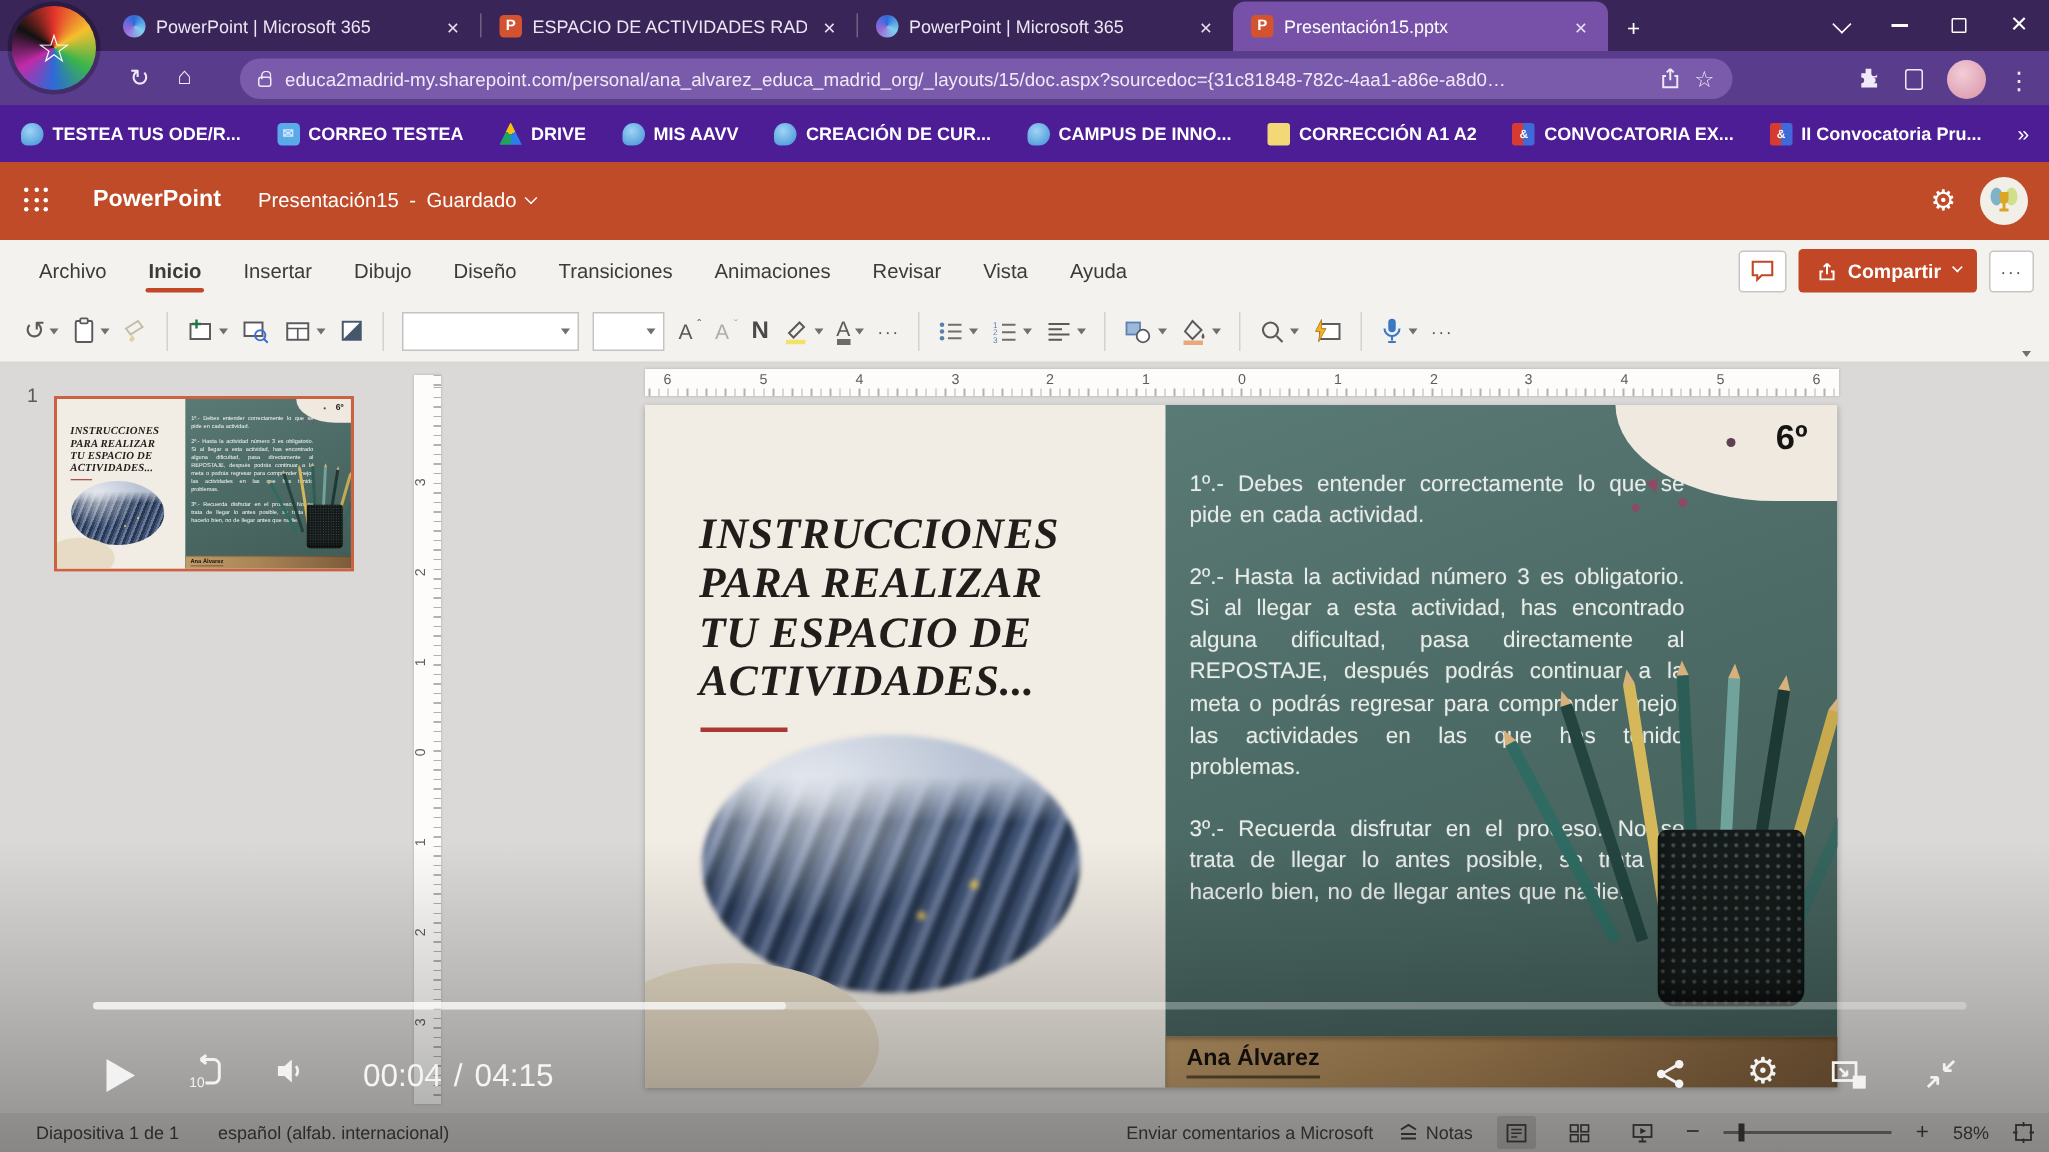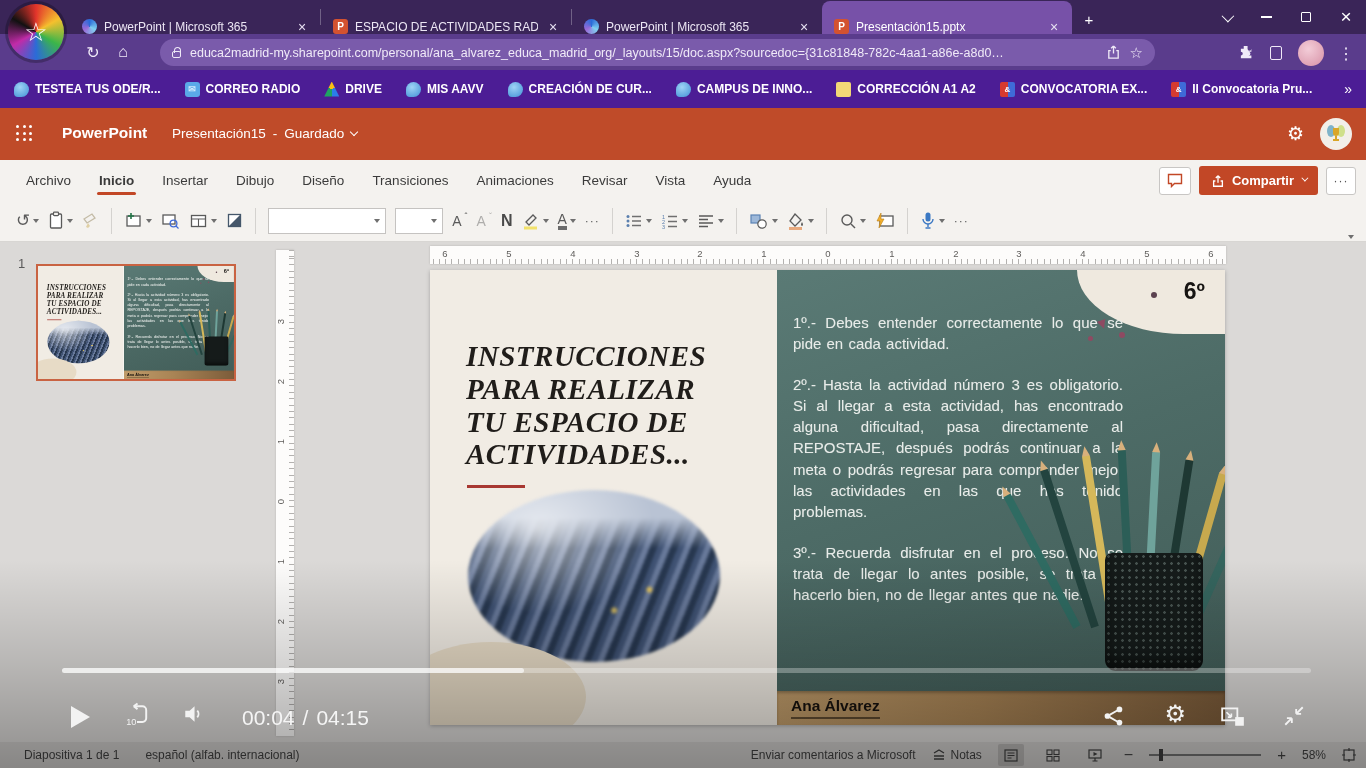--- a/index.html
+++ b/index.html
@@ -2,21 +2,21 @@
 <html><head>
 <meta charset="utf-8">
 <style>
   * { margin:0; padding:0; box-sizing:border-box; }
   html,body { width:1366px; height:768px; overflow:hidden; background:#222; }
   #stage { position:relative; width:1366px; height:768px; font-family:"Liberation Sans",sans-serif; background:#dbd9d7; overflow:hidden; }
   .abs { position:absolute; }
 
   
   #tabbar { position:absolute; top:0; left:0; width:1366px; height:34px; background:#3a2558; display:flex; align-items:flex-end; }
-  .tab { position:relative; display:flex; align-items:flex-end; gap:7px; width:250px; height:33px; padding:0 10px 0 12px; color:#ece6f4; font-size:12px;margin-top:16px; }
+  .tab { position:relative; display:flex; align-items:center; gap:7px; width:250px; height:33px; padding:0 10px 0 12px; color:#ece6f4; font-size:12px;margin-top:16px; }
   .tab .ttl { flex:1; overflow:hidden; white-space:nowrap; }
   .tab.active { background:#7751a8; border-radius:8px 8px 0 0; color:#fff; }
   .tab-x { color:#e7e0f1; font-size:14px; line-height:14px; width:16px; text-align:center; flex:0 0 auto; }
   .tabsep { width:1px; height:16px; background:rgba(255,255,255,.28); align-self:center; }
   .fav-pp { width:15px; height:15px; flex:0 0 auto; border-radius:3px; background:#d35230; color:#fff; font-size:10px; font-weight:bold; display:flex; align-items:center; justify-content:center; }
   .fav-swirl { width:15px; height:15px; flex:0 0 auto; border-radius:50%; background:conic-gradient(#2b6bd8,#7fd0f0,#9a6ad8,#2b6bd8); }
   .winctl { color:#fff; font-size:15px; width:40px; height:30px; display:flex; align-items:center; justify-content:center; }
   .wbox { width:10px; height:10px; border:1.3px solid #fff; border-radius:1px; }
   .wline { width:11px; height:1.6px; background:#fff; }
   .chevw { width:9px; height:9px; border-right:1.6px solid #fff; border-bottom:1.6px solid #fff; transform:rotate(45deg) translateY(-2px); }
@@ -203,21 +203,21 @@
   <div class="abs" style="left:1298px;top:40px;width:26px;height:26px;border-radius:50%;background:radial-gradient(circle at 40% 35%,#f3cdd8,#d791a6)"></div>
   <span class="abs" style="left:1338px;top:44px;color:#f0eaf8;font-size:16px">⋮</span>
 
   <div id="bookmarks">
     <span class="bm">
         <span class="bm-ic ic-edu"></span>
         <span>TESTEA TUS ODE/R...</span>
       </span>
     <span class="bm">
         <span class="bm-ic ic-mail">✉</span>
-        <span>CORREO RADIO</span>
+        <span>CORREO TESTEA</span>
       </span>
     <span class="bm">
         <span class="bm-ic ic-drive"></span>
         <span>DRIVE</span>
       </span>
     <span class="bm">
         <span class="bm-ic ic-edu"></span>
         <span>MIS AAVV</span>
       </span>
     <span class="bm">

